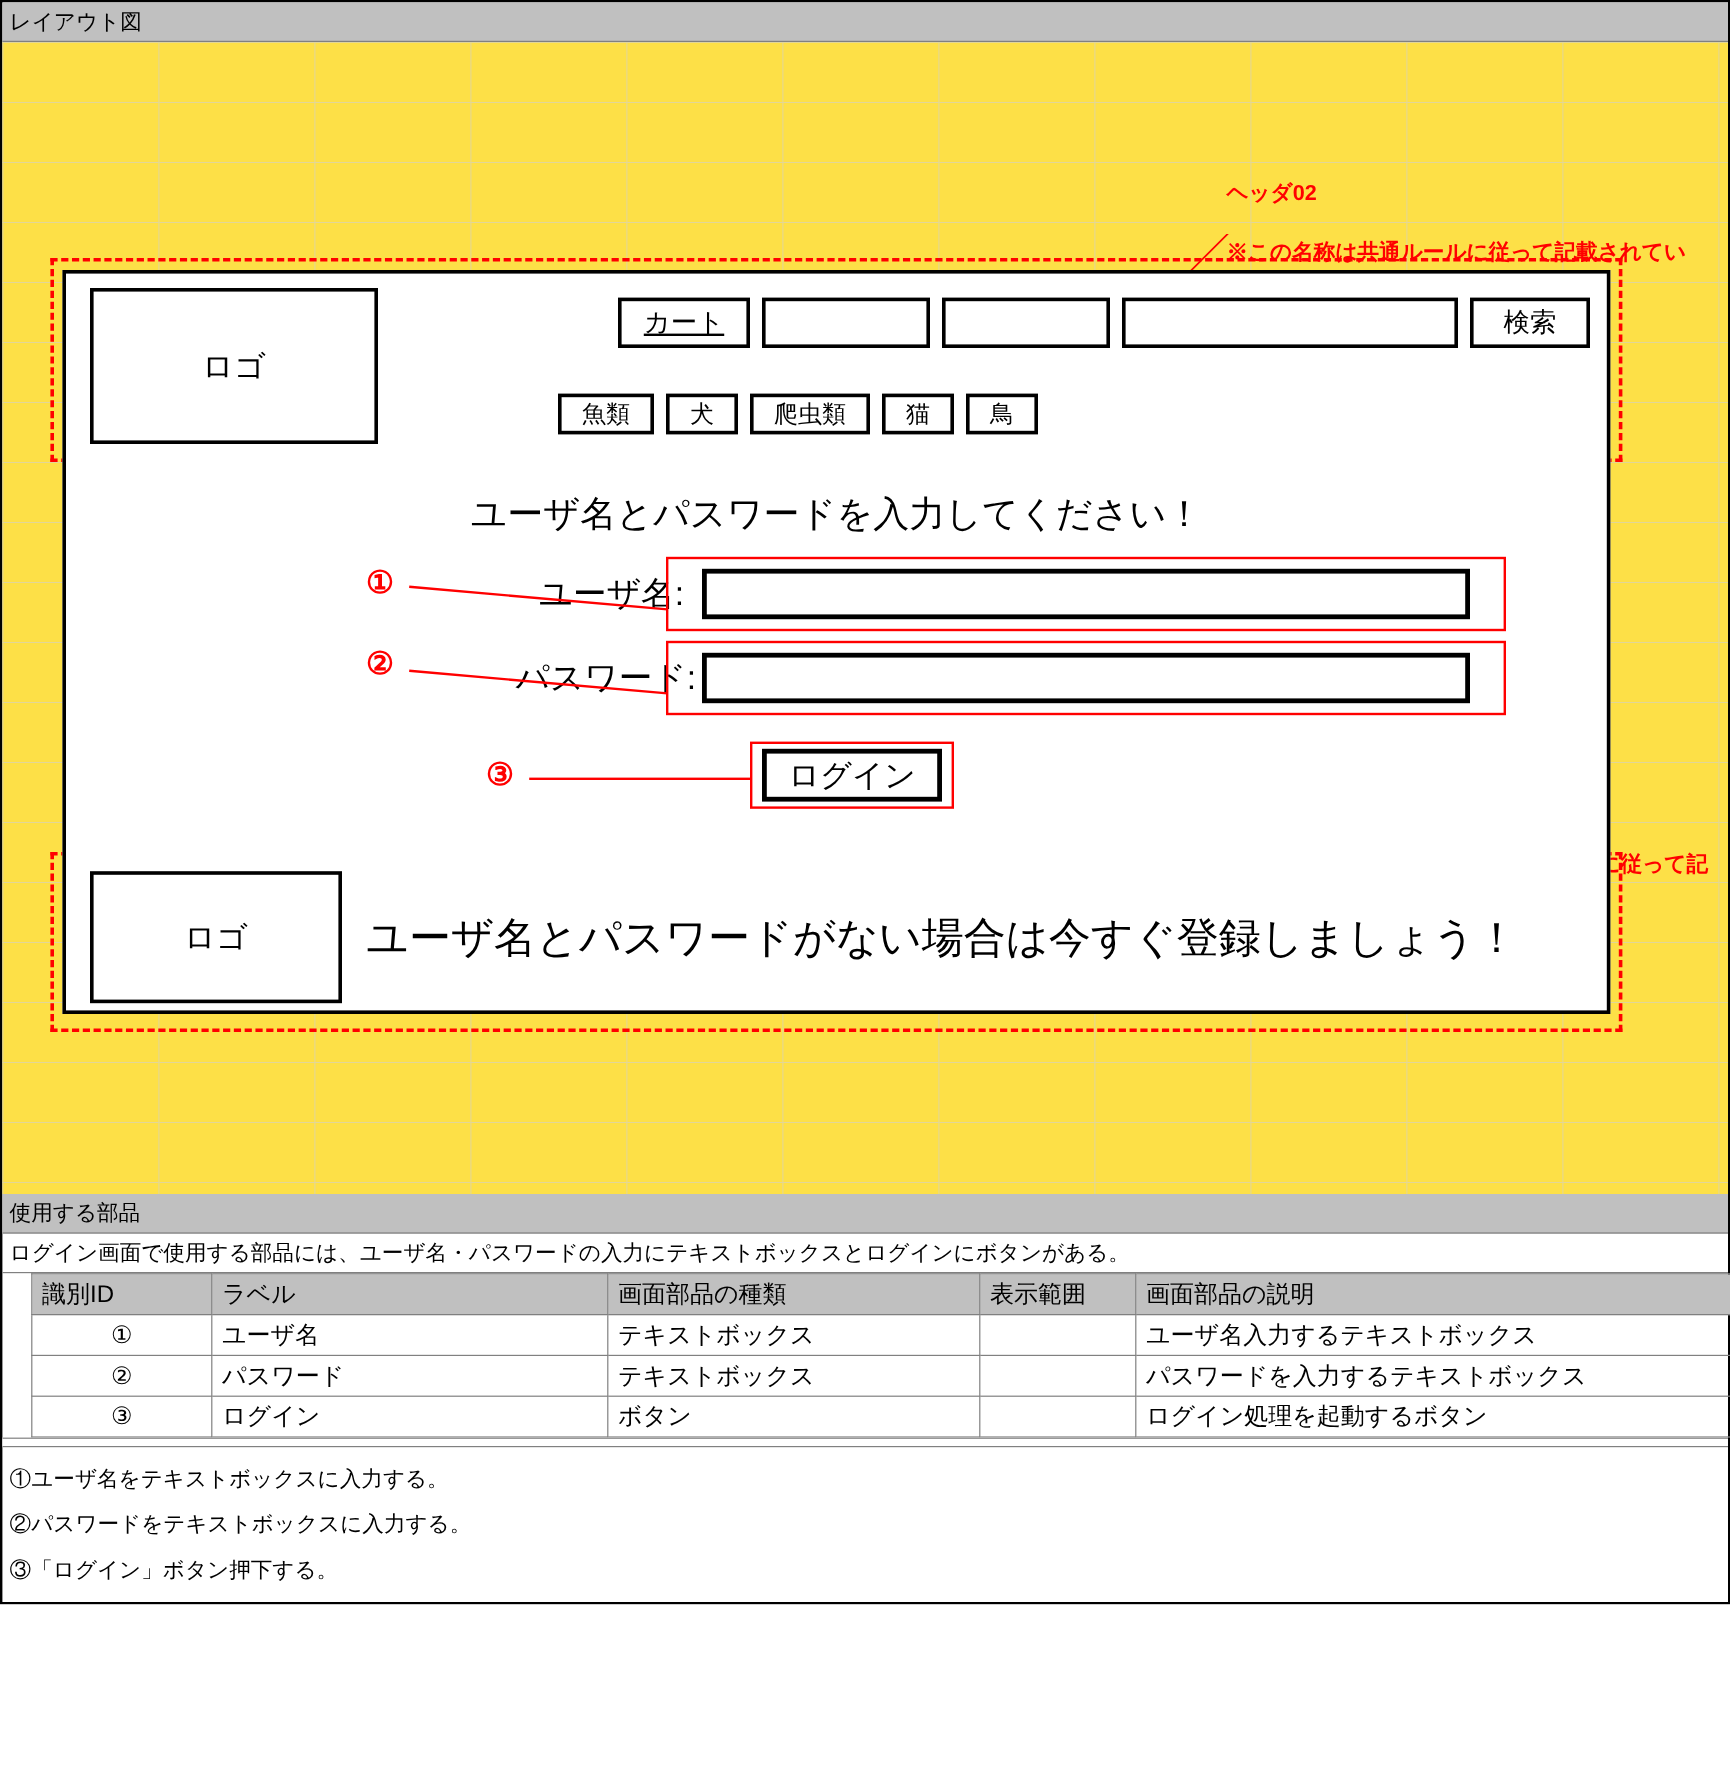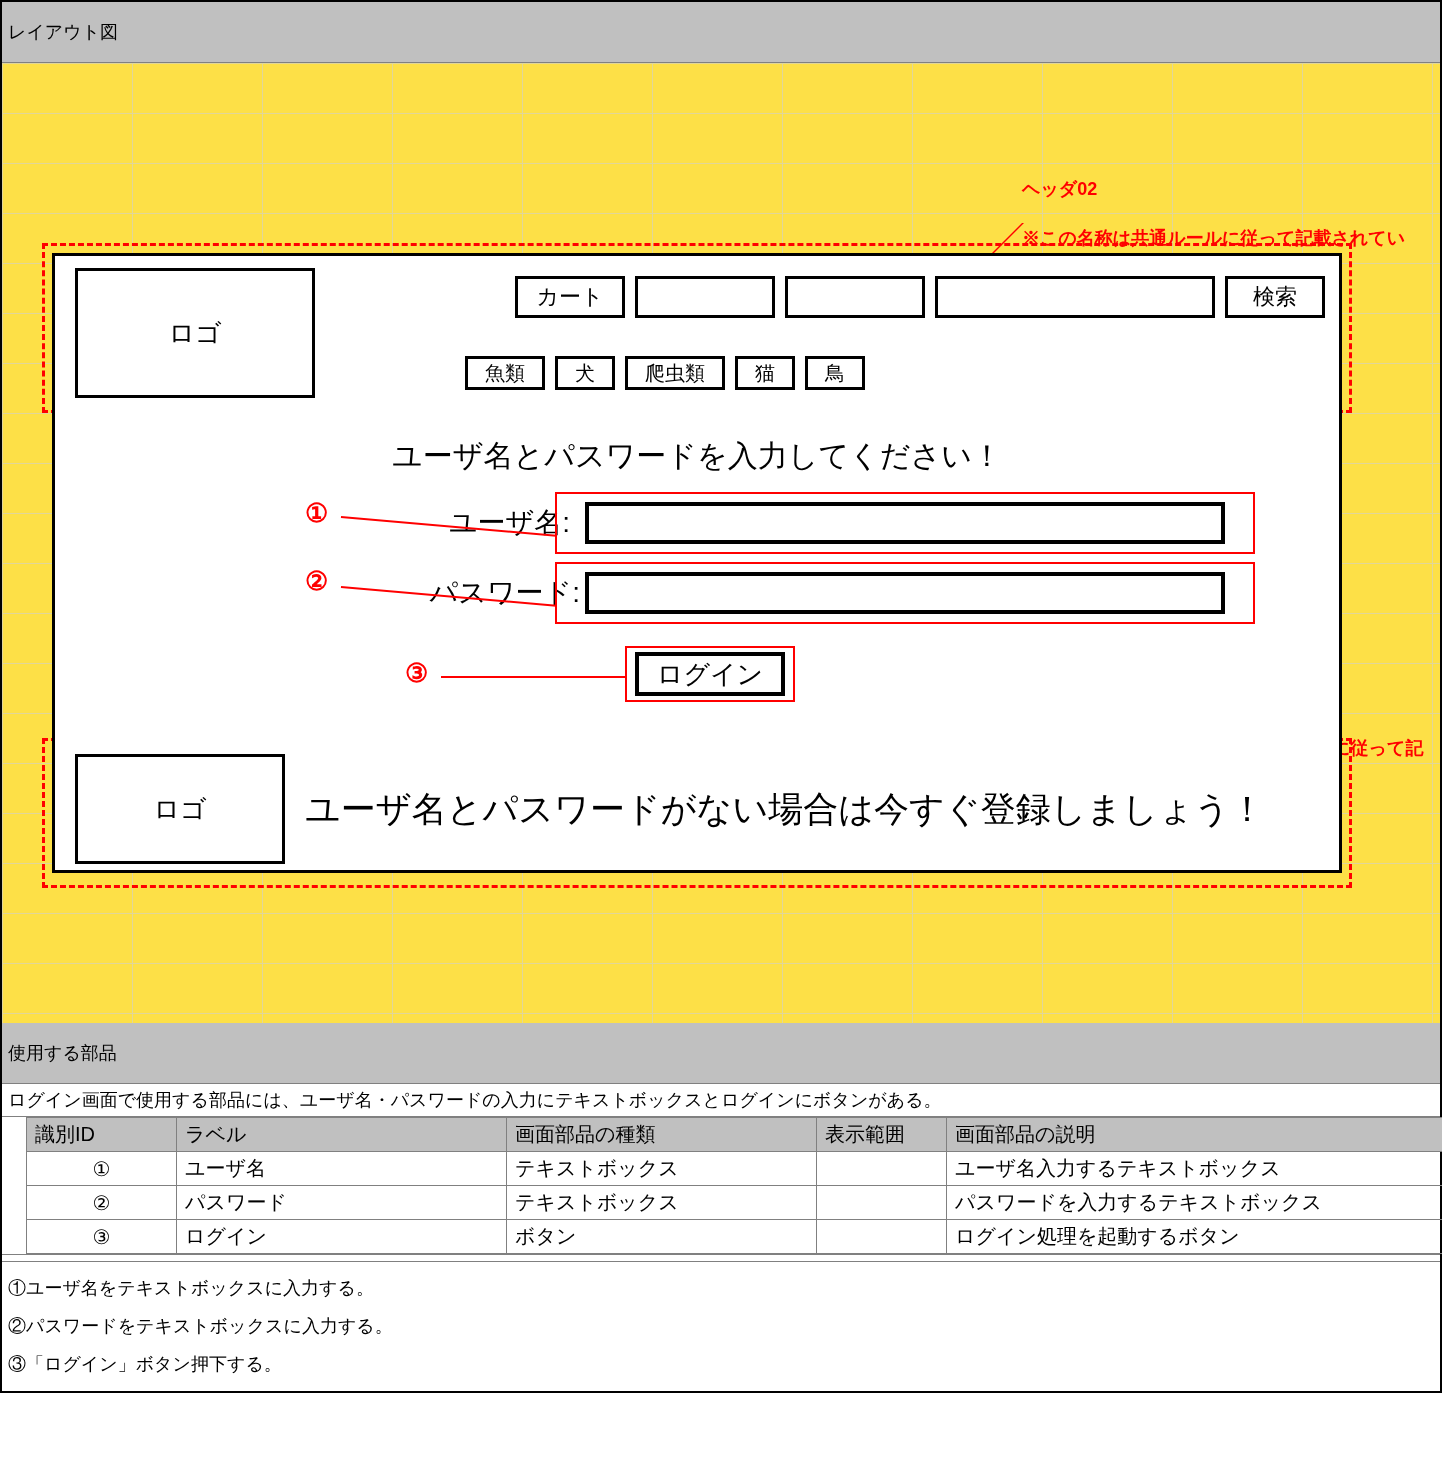--- a/index.html
+++ b/index.html
@@ -12,21 +12,21 @@
   }
   .page {
     border: 2px solid #000;
     margin: 0;
     position: relative;
     background: #fff;
   }
   .section-header {
     background: #c0c0c0;
     border-bottom: 1px solid #808080;
-    padding: 18px 6px;
+    padding: 4px 6px;
     font-size: 18px;
   }
   
   .layout-area {
     position: relative;
     height: 960px;
     background: #fde047;
   }
   
   .grid {
@@ -66,21 +66,21 @@
   .logo-box, .logo-box2 {
     position: absolute;
     border: 3px solid #000;
     font-size: 26px;
     display: flex; align-items: center; justify-content: center;
     background:#fff;
   }
   .logo-box  { left: 20px;  top: 12px;  width: 240px; height: 130px; }
   .logo-box2 { left: 20px;  top: 498px; width: 210px; height: 110px; }
   .hb { position:absolute; border:3px solid #000; font-size:22px; display:flex; align-items:center; justify-content:center; background:#fff; }
-  .hb.cart   { left: 460px; top: 20px;  width: 110px; height: 42px; }
+  .hb.cart   { left: 460px; top: 20px;  width: 110px; height: 42px; text-decoration: underline; }
   .hb.blank1 { left: 580px; top: 20px;  width: 140px; height: 42px; }
   .hb.blank2 { left: 730px; top: 20px;  width: 140px; height: 42px; }
   .hb.search-field { left: 880px; top: 20px;  width: 280px; height: 42px; }
   .hb.search-btn   { left: 1170px; top: 20px; width: 100px; height: 42px; }
   .cat { position:absolute; border:3px solid #000; font-size:20px; display:flex; align-items:center; justify-content:center; padding:0 8px; background:#fff; height:34px; top:100px;}
   .cat.c1 { left:410px; width:80px;}
   .cat.c2 { left:500px; width:60px;}
   .cat.c3 { left:570px; width:100px;}
   .cat.c4 { left:680px; width:60px;}
   .cat.c5 { left:750px; width:60px;}

